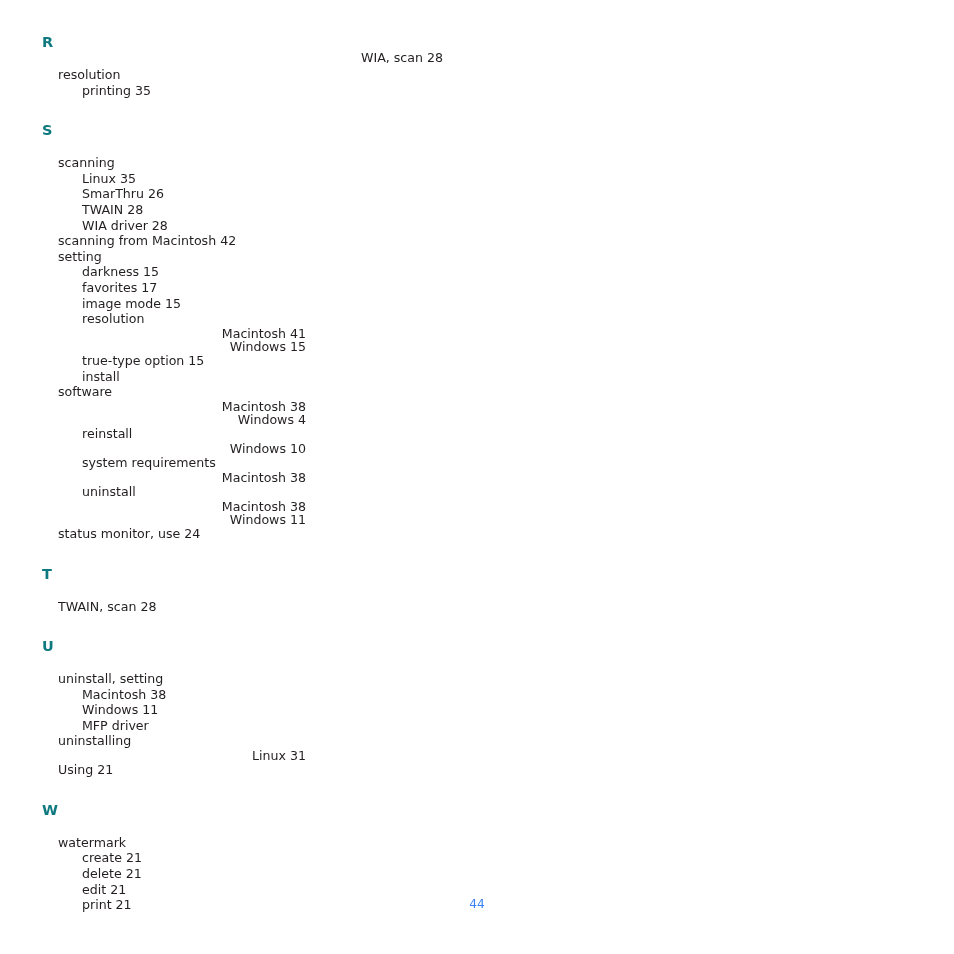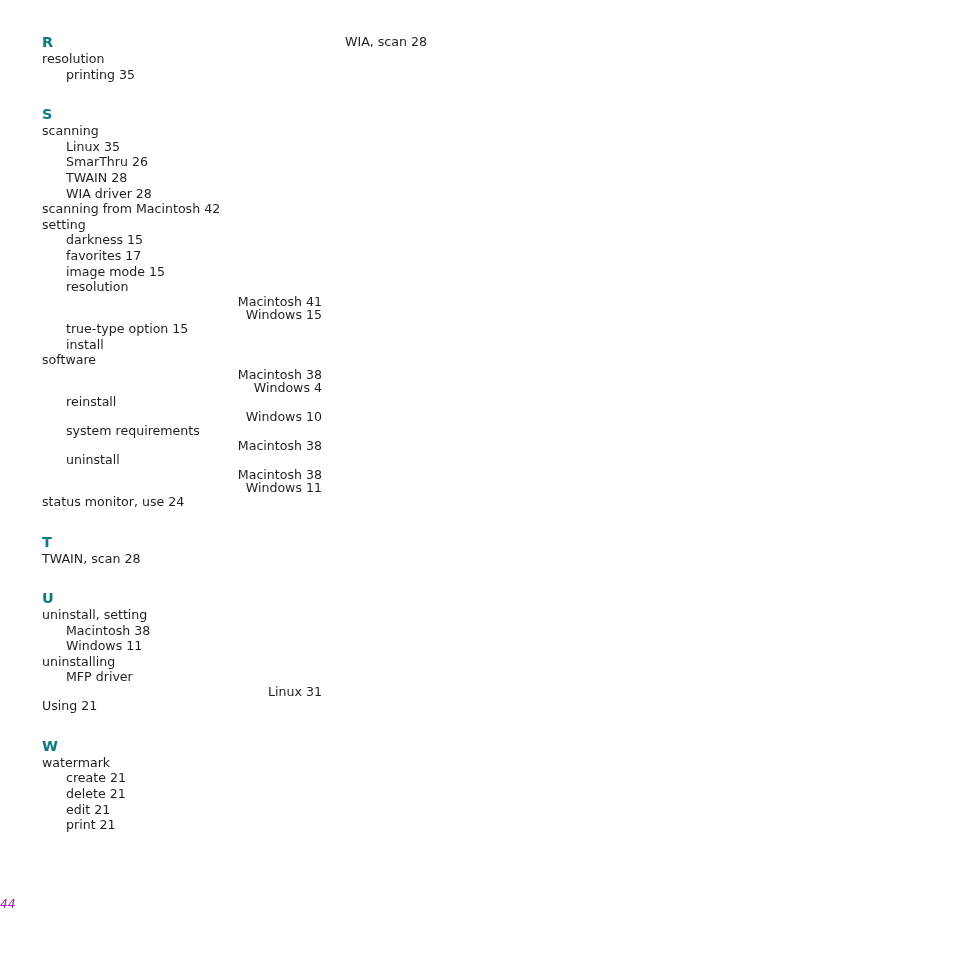--- a/index.html
+++ b/index.html
@@ -49,21 +49,21 @@
     color: #0e7a80;
     font-weight: bold;
     font-size: 14.5px;
     line-height: 17px;
     margin: 0;
     padding: 0;
     letter-spacing: 0.2px;
   }
 
   .entries {
-    margin: 0;
+    margin: 16px;
     padding: 0;
     list-style: none;
   }
 
   .entry {
     font-size: 12.6px;
     line-height: 15.6px;
     white-space: nowrap;
     margin: 0;
     padding: 0;
@@ -75,24 +75,23 @@
   .entry.lvl2 { padding-left: 38px; line-height: 13.2px; text-align: right; }
 
   
   .letter-group + .letter-group { margin-top: 24px; }
 
   .page-number {
     position: absolute;
     top: 897px;
     left: 0;
     width: 954px;
-    text-align: left;
+    text-align: center;
     font-size: 12.2px;
-    color: #a21caf;
-    font-style: italic;
+    color: #3b82f6;
   }
 </style>
 </head>
 <body>
 
 <div id="page">
 
   <div class="index-column" id="col-left">
       <div class="letter-group">
         <div class="letter-heading">R</div>
@@ -137,22 +136,22 @@
         <ul class="entries">
           <li class="entry lvl0">TWAIN, scan 28</li>
         </ul>
       </div>
       <div class="letter-group">
         <div class="letter-heading">U</div>
         <ul class="entries">
           <li class="entry lvl0">uninstall, setting</li>
           <li class="entry lvl1">Macintosh 38</li>
           <li class="entry lvl1">Windows 11</li>
+          <li class="entry lvl1">MFP driver</li>
           <li class="entry lvl0">uninstalling</li>
-          <li class="entry lvl1">MFP driver</li>
           <li class="entry lvl2">Linux 31</li>
           <li class="entry lvl0">Using 21</li>
         </ul>
       </div>
       <div class="letter-group">
         <div class="letter-heading">W</div>
         <ul class="entries">
           <li class="entry lvl0">watermark</li>
           <li class="entry lvl1">create 21</li>
           <li class="entry lvl1">delete 21</li>

